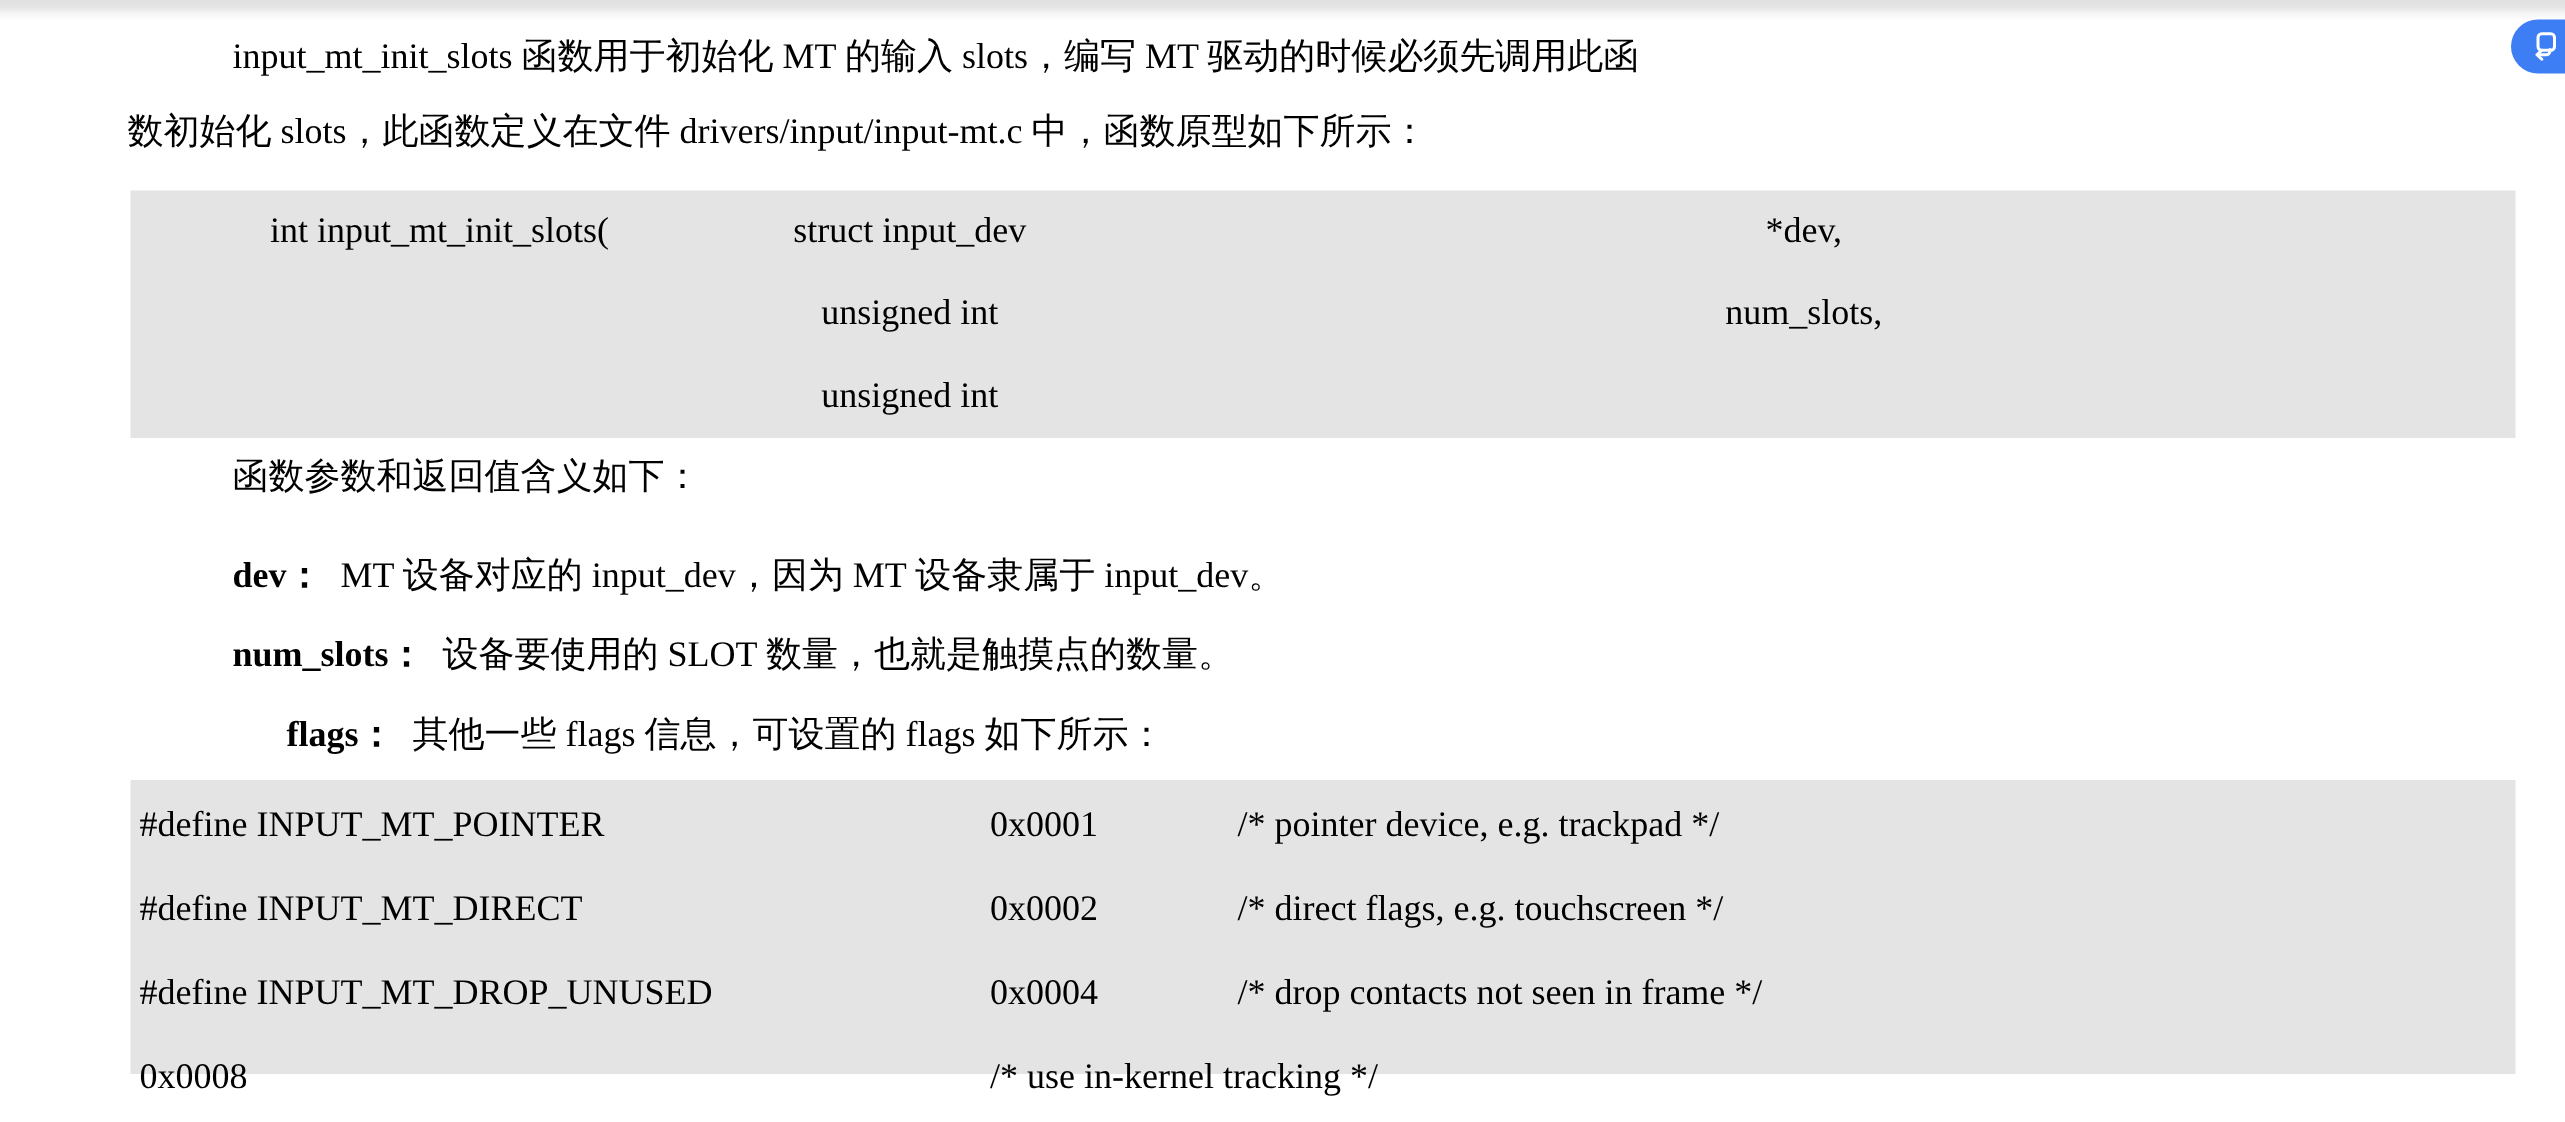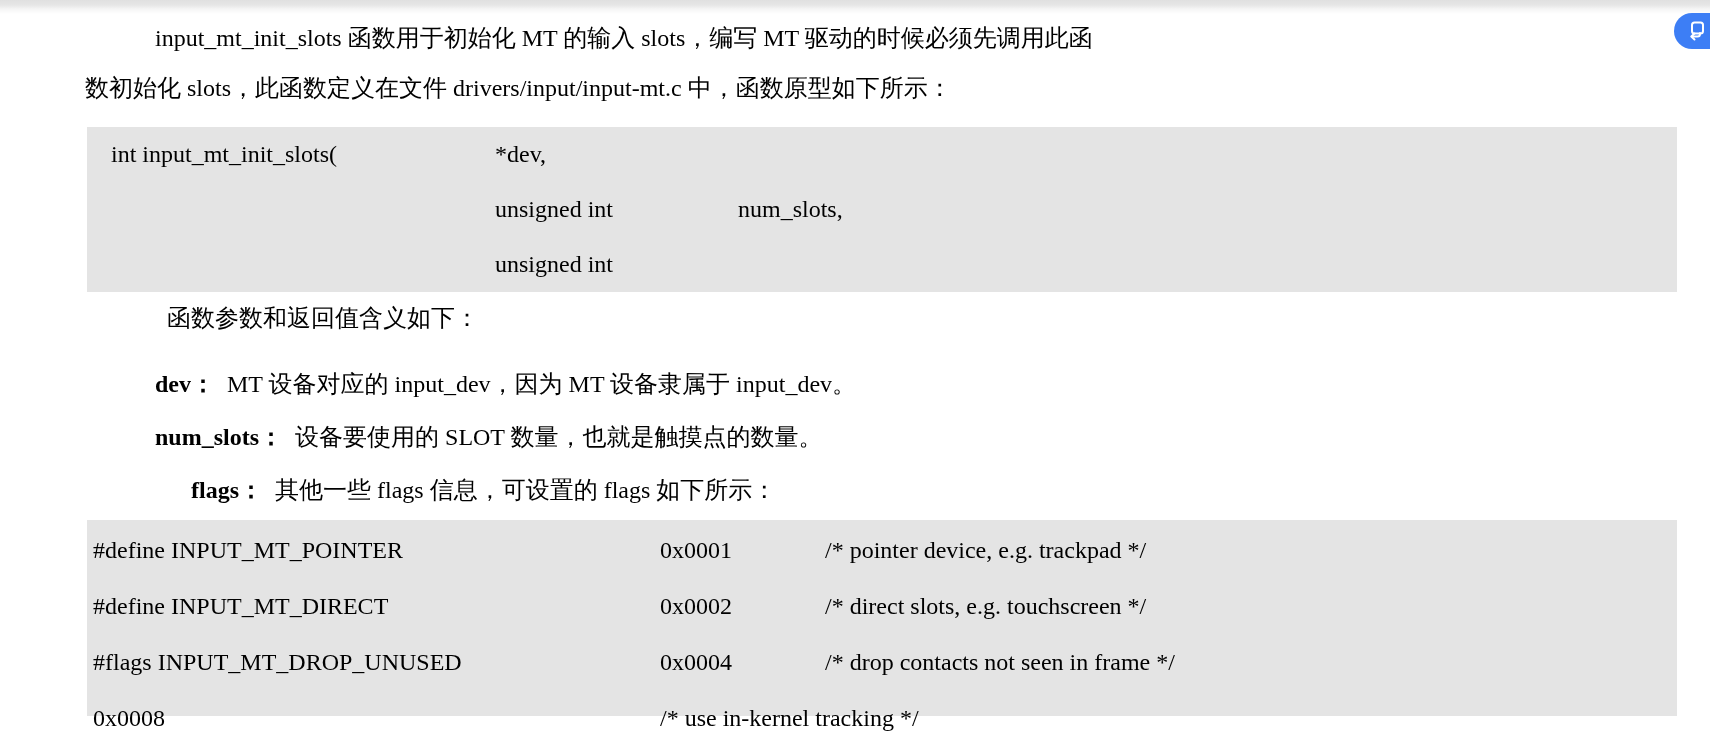--- a/index.html
+++ b/index.html
@@ -9,21 +9,21 @@
     font-family:"Liberation Serif","DejaVu Serif",serif;
     font-size:24px;line-height:53px;
   }
   .top-edge{
     position:absolute;left:0;top:0;width:1710px;height:14px;
     background:linear-gradient(#e0e0e0 0,#e6e6e6 5px,#f5f5f5 9px,#ffffff 14px);
   }
   .line{position:absolute;white-space:nowrap;}
   .codeblock{position:absolute;left:87px;background:#e4e4e4;width:1590px;}
   .proto{top:127px;height:165px;padding-top:0;}
-  .proto .crow{display:grid;grid-template-columns:384px 243px 1fr;padding-left:24px;line-height:55px;}
+  .proto .crow{display:grid;grid-template-columns:384px 243px 1fr;padding-left:14px;line-height:55px;text-align:center;}
   .defs{top:520px;height:196px;}
   .defs .crow{display:grid;grid-template-columns:567px 165px 1fr;padding-left:6px;line-height:56px;}
   .defs{padding-top:2px;box-sizing:border-box;}
   .crow span{white-space:nowrap;}
   .term{font-weight:bold;margin-right:12px;}
   .gap-lg{}
   .translate-btn{
     position:absolute;left:1674px;top:13px;height:36px;width:96px;
     border-radius:18px;display:flex;align-items:center;gap:9px;
     padding:0 10px;box-sizing:border-box;border:none;cursor:pointer;
@@ -35,58 +35,59 @@
 <div class="stage">
 
   <div class="top-edge"></div>
 
   <div class="line" style="left:155px;top:12px;">input_mt_init_slots 函数用于初始化 MT 的输入 slots，编写 MT 驱动的时候必须先调用此函</div>
   <div class="line" style="left:85px;top:62px;">数初始化 slots，此函数定义在文件 drivers/input/input-mt.c 中，函数原型如下所示：</div>
 
   <div class="codeblock proto">
     <div class="crow">
       <span>int input_mt_init_slots(</span>
+      <span>struct input_dev</span>
       <span>*dev,</span>
     </div>
     <div class="crow">
       <span></span>
       <span>unsigned int</span>
       <span>num_slots,</span>
     </div>
     <div class="crow">
       <span></span>
       <span>unsigned int</span>
     </div>
   </div>
 
-  <div class="line" style="left:155px;top:292px;margin-left:12px;">函数参数和返回值含义如下：</div>
+  <div class="line" style="left:155px;top:292px;">函数参数和返回值含义如下：</div>
 
   <div class="line" style="left:155px;top:358px;">
     <span class="term gap-lg">dev：</span><span>MT 设备对应的 input_dev，因为 MT 设备隶属于 input_dev。</span>
   </div>
   <div class="line" style="left:155px;top:411px;">
     <span class="term">num_slots：</span><span>设备要使用的 SLOT 数量，也就是触摸点的数量。</span>
   </div>
   <div class="line" style="left:155px;top:464px;margin-left:36px;">
     <span class="term">flags：</span><span>其他一些 flags 信息，可设置的 flags 如下所示：</span>
   </div>
 
   <div class="codeblock defs">
     <div class="crow">
       <span>#define INPUT_MT_POINTER</span>
       <span>0x0001</span>
       <span>/* pointer device, e.g. trackpad */</span>
     </div>
     <div class="crow">
       <span>#define INPUT_MT_DIRECT</span>
       <span>0x0002</span>
-      <span>/* direct slots, e.g. touchscreen */</span>
+      <span>/* direct flags, e.g. touchscreen */</span>
     </div>
     <div class="crow">
-      <span>#flags INPUT_MT_DROP_UNUSED</span>
+      <span>#define INPUT_MT_DROP_UNUSED</span>
       <span>0x0004</span>
       <span>/* drop contacts not seen in frame */</span>
     </div>
     <div class="crow">
       <span>0x0008</span>
       <span>/* use in-kernel tracking */</span>
     </div>
   </div>
 
   <button class="translate-btn" style="background:#3d7ef5;">

